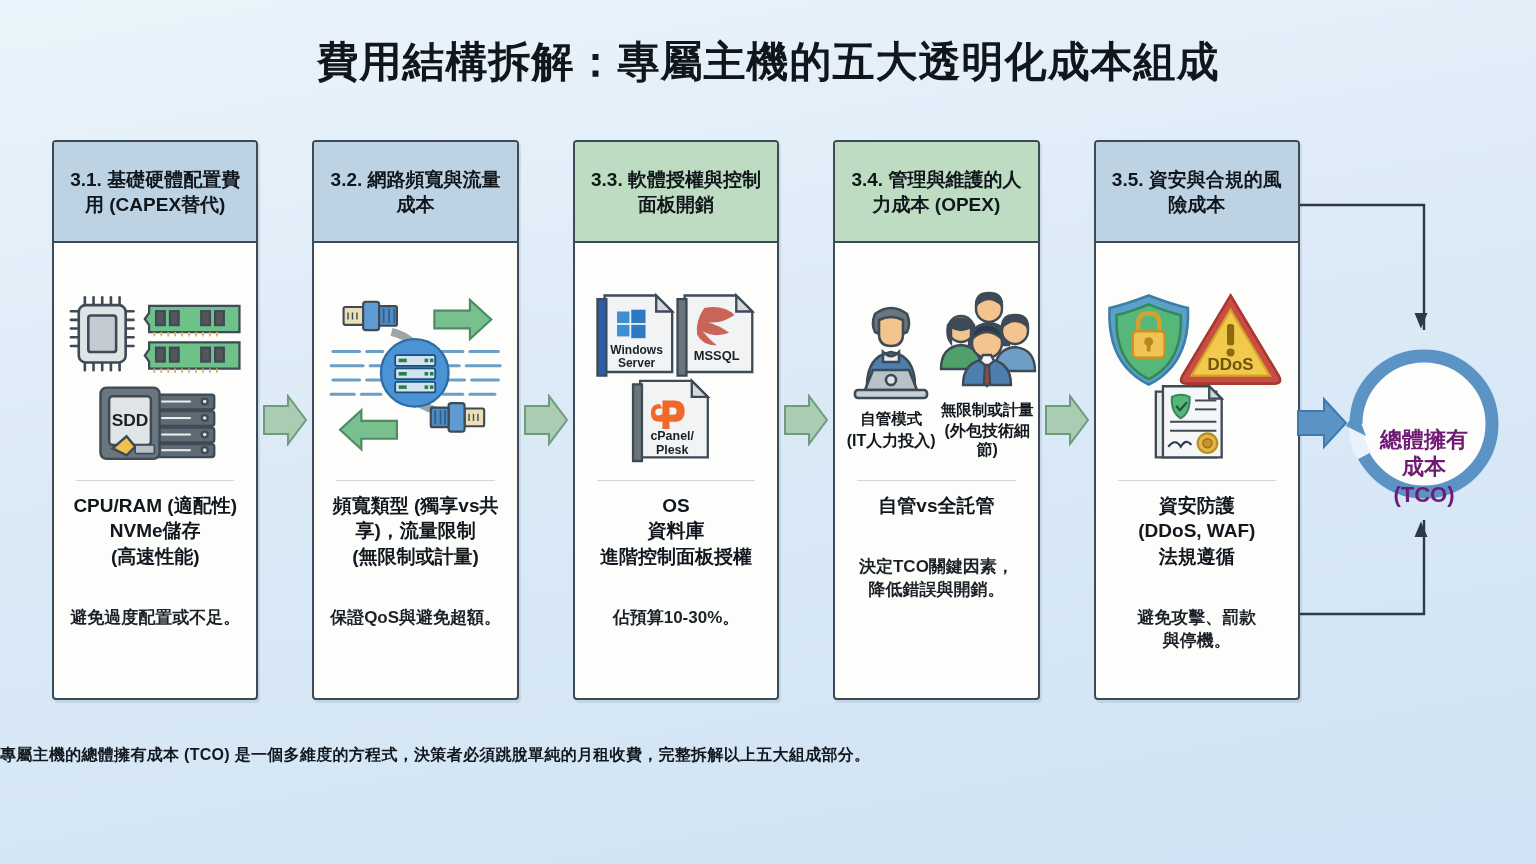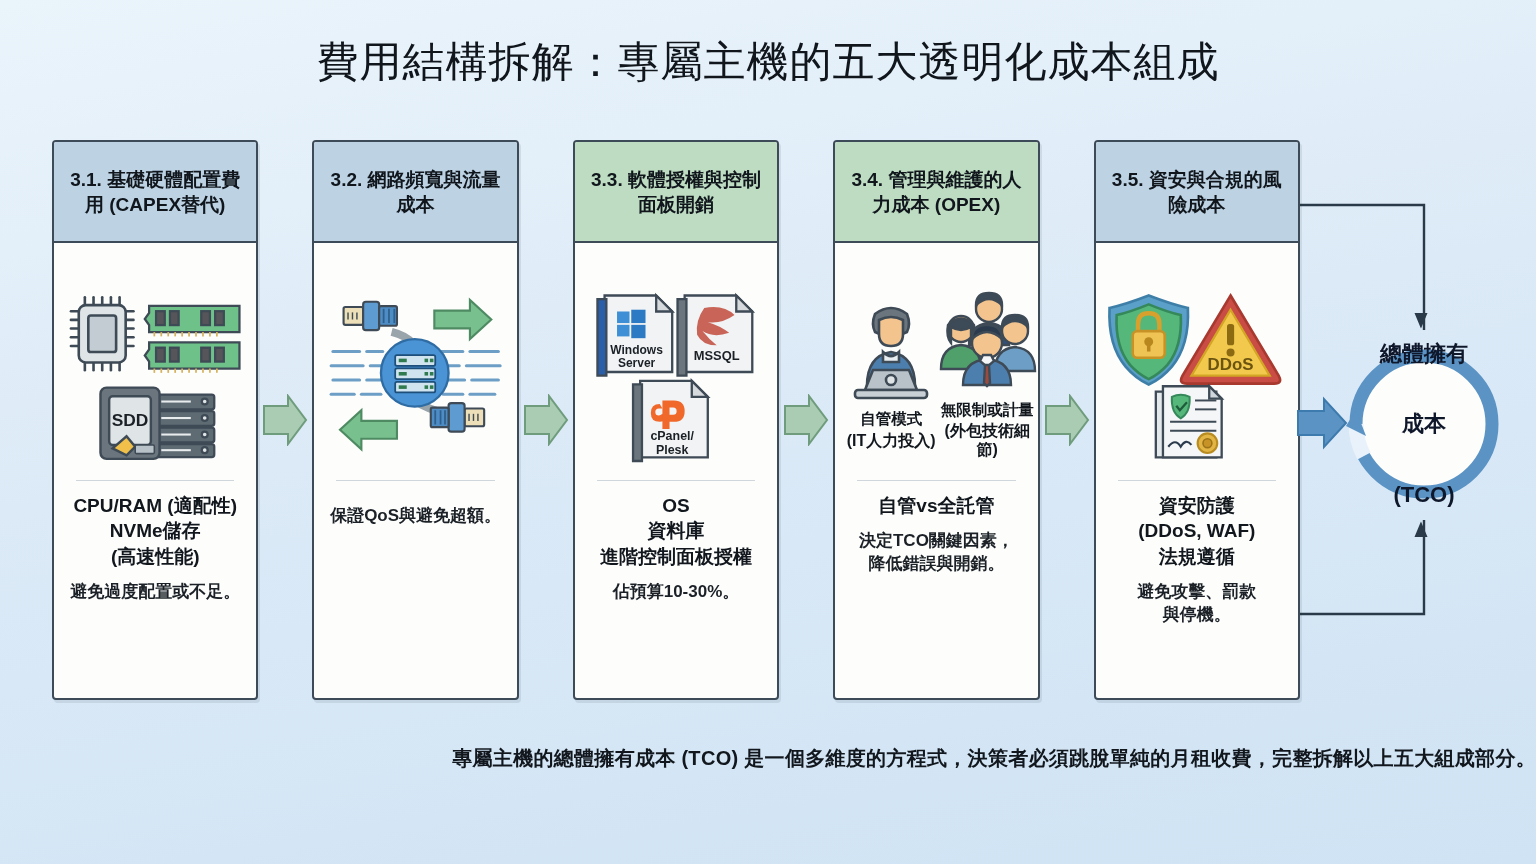--- a/index.html
+++ b/index.html
@@ -8,21 +8,21 @@
     font-family:"Liberation Sans","DejaVu Sans",sans-serif;
     background:linear-gradient(170deg,#eaf4fb 0%,#dceaf7 45%,#cfe3f4 100%);
     position:relative;
   }
   .page{position:absolute;inset:0;}
 
   
   .title{
     position:absolute;top:34px;left:0;width:100%;
     text-align:center;
-    font-size:42px;font-weight:normal;color:#10161c;
+    font-size:42px;font-weight:bold;color:#10161c;
     letter-spacing:1px;
   }
 
   
   .flow{
     position:absolute;top:140px;left:52px;
     width:1248px;height:560px;
     display:flex;align-items:stretch;
   }
   .card{
@@ -55,20 +55,21 @@
     height:212px;
     display:flex;align-items:center;justify-content:center;
     position:relative;
   }
   .divider{
     height:1px;background:#cfd6dc;margin:2px 12px 12px 12px;
   }
   .text-zone{
     flex:1;text-align:center;display:flex;flex-direction:column;
     justify-content:flex-start;
+    gap:26px;
   }
   .kw{font-size:19px;font-weight:bold;color:#11171d;line-height:1.34;}
   .note{font-size:17px;font-weight:bold;color:#1b2127;line-height:1.34;margin-top:12px;}
 
   
   .chev{
     width:54px;display:flex;align-items:center;justify-content:center;
     flex-shrink:0;
   }
   .chev svg{display:block;}
@@ -86,31 +87,31 @@
   }
   .col-sub{font-size:16px;font-weight:bold;color:#11171d;text-align:center;line-height:1.2;margin-top:2px;}
 
   
   .tco{
     position:absolute;left:1340px;top:340px;
     width:168px;height:168px;
   }
   .tco-text{
     position:absolute;inset:0;
-    display:flex;flex-direction:column;align-items:center;justify-content:space-between;
-    font-size:22px;font-weight:bold;color:#0f172a;line-height:1.25;text-align:center;
+    display:flex;flex-direction:column;align-items:center;justify-content:flex-end;
+    font-size:22px;font-weight:bold;color:#701a75;line-height:1.25;text-align:center;
   }
 
   
   .rails{position:absolute;left:0;top:0;width:1536px;height:864px;pointer-events:none;}
 
   
   .footer{
     position:absolute;left:0;top:745px;width:100%;
-    text-align:right;font-size:20px;font-weight:bold;color:#11171d;
+    text-align:left;font-size:16px;font-weight:bold;color:#11171d;
     letter-spacing:.3px;
   }
 </style>
 </head>
 <body>
 
 <div class="page">
 
   <div class="title">費用結構拆解：專屬主機的五大透明化成本組成</div>
 
@@ -314,20 +315,23 @@
               </g>
             </g>
             <g stroke="#4e8a62" stroke-width="2.4">
               <path d="M124 26 h40 v-12 l24 22 l-24 22 v-12 h-40 z" fill="#79c08f"></path>
               <path d="M82 150 h-40 v-12 l-24 22 l24 22 v-12 h40 z" fill="#79c08f"></path>
             </g>
           </svg>
         </div>
         <div class="divider"></div>
         <div class="text-zone">
+          <div class="kw">
+            <span>頻寬類型 (獨享vs共享)，流量限制</span><br><span>(無限制或計量)</span>
+          </div>
           <div class="note">保證QoS與避免超額。</div>
         </div>
       </div>
     </div>
 
     <div class="chev">
       <svg width="46" height="52" viewBox="0 0 46 52">
           <path d="M2 12 h24 v-10 l18 24 l-18 24 v-10 h-24 z" fill="#a9ccb2" stroke="#6f9c7d" stroke-width="2"></path>
         </svg>
     </div>

